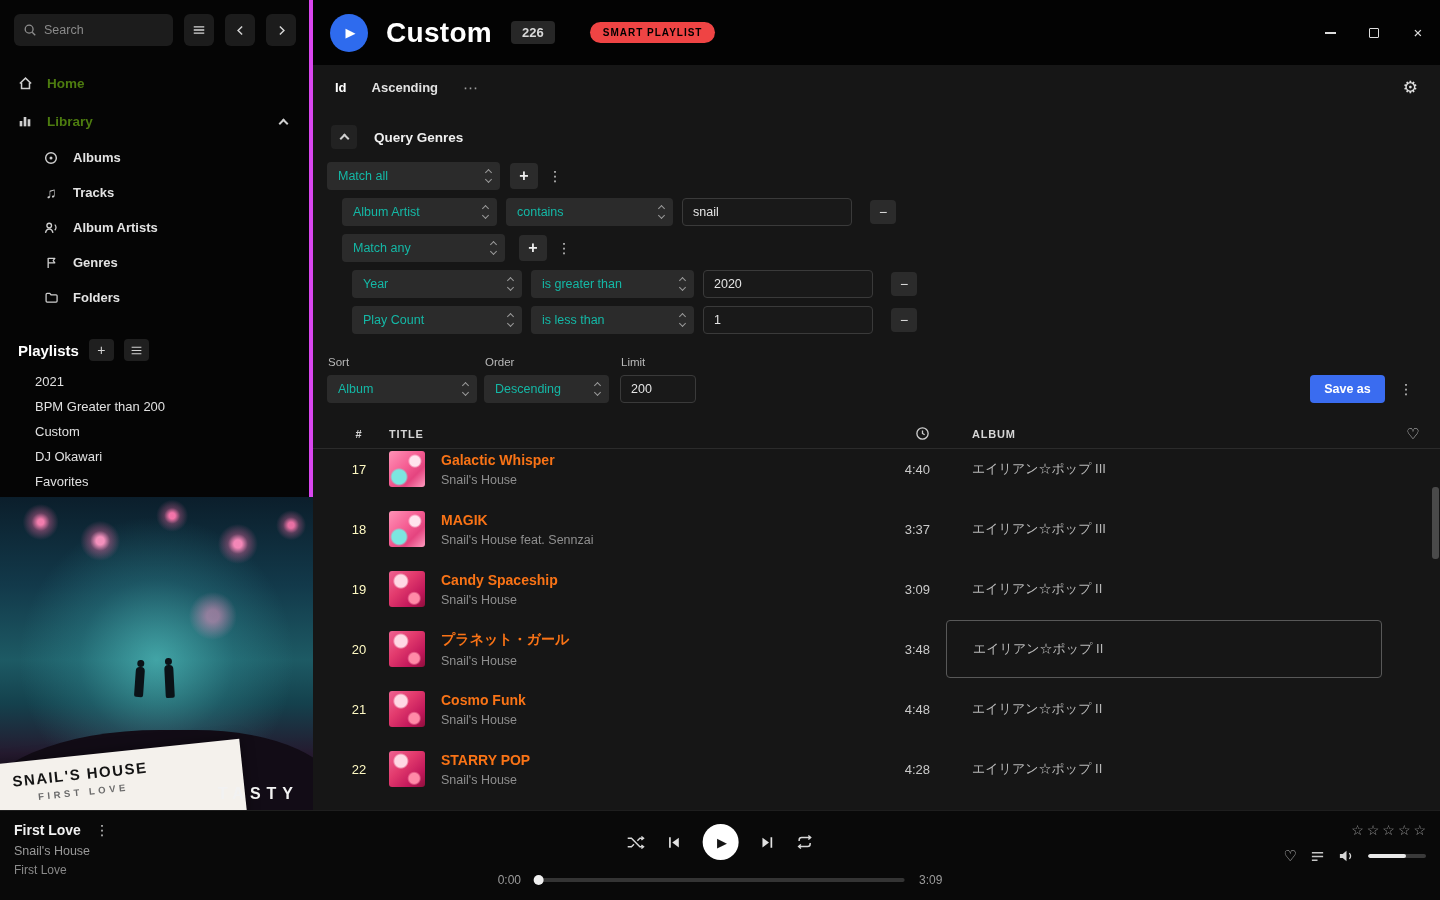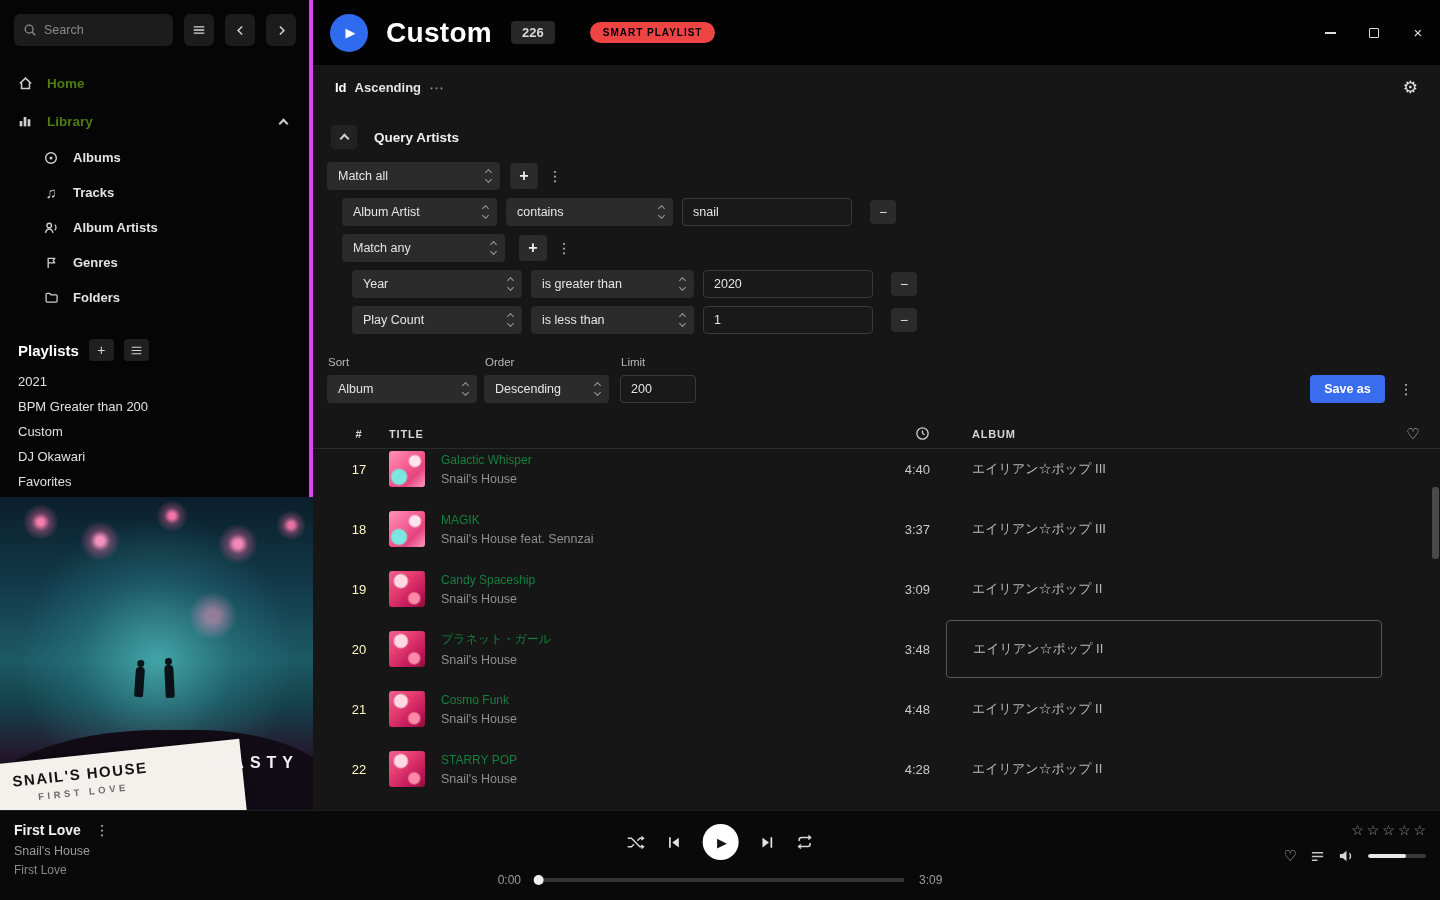--- a/index.html
+++ b/index.html
@@ -17,21 +17,21 @@
   .icon-btn { width:30px; height:32px; background:#1c1c1c; border-radius:6px; display:flex; align-items:center; justify-content:center; flex:none; }
   .nav { margin-top:8px; }
   .nav-item { height:38px; display:flex; align-items:center; gap:13px; padding:0 16px; font-size:13.5px; font-weight:700; color:#4d7c0f; }
   .nav-sub { height:35px; display:flex; align-items:center; gap:13px; padding:0 16px 0 42px; font-size:13px; font-weight:700; color:#e3e3e3;text-align:center; }
   .nav-ic { width:18px; display:flex; justify-content:center; color:#cfcfcf; font-size:15px; }
   .chev-up { width:7px; height:7px; border:solid #cfcfcf; border-width:2px 2px 0 0; transform:rotate(-45deg); margin-left:auto; margin-right:6px; margin-top:4px; }
   .pl-head { display:flex; align-items:center; margin:24px 18px 8px 18px; }
   .pl-title { font-size:15px; font-weight:800; color:#fff; }
   .pl-btn { width:25px; height:22px; background:#1f1f1f; border-radius:4px; display:flex; align-items:center; justify-content:center; color:#d5d5d5; font-size:14px; margin-left:10px; }
   .pl-btn:first-of-type { margin-left:auto; }
-  .pl-item { height:25px; display:flex; align-items:center; padding:0 18px; font-size:13px; color:#e0e0e0; }
+  .pl-item { height:25px; display:flex; align-items:center; padding:0 18px; font-size:13px; color:#e0e0e0;margin-left:17px; }
 
   
   .album-art { margin-top:auto; width:313px; height:313px; position:relative; overflow:hidden;
     background:
       radial-gradient(circle at 13% 8%,  rgba(255,130,180,.95) 0 3px, rgba(255,110,170,.35) 9px, transparent 18px),
       radial-gradient(circle at 32% 14%, rgba(255,150,195,.95) 0 4px, rgba(255,110,170,.35) 10px, transparent 20px),
       radial-gradient(circle at 55% 6%,  rgba(255,120,175,.95) 0 3px, rgba(255,110,170,.3) 8px, transparent 16px),
       radial-gradient(circle at 76% 15%, rgba(255,140,190,.95) 0 4px, rgba(255,110,170,.35) 10px, transparent 20px),
       radial-gradient(circle at 93% 9%,  rgba(255,120,175,.9) 0 3px, rgba(255,110,170,.3) 8px, transparent 15px),
       radial-gradient(circle at 68% 38%, rgba(255,150,200,.5) 0 6px, transparent 24px),
@@ -39,48 +39,48 @@
       linear-gradient(180deg,#0b1e2b 0%, #12394a 28%, #1d5a64 52%, #14414d 66%, #251a2f 82%, #0f0a13 100%);
   }
   .fig { position:absolute; width:9px; height:30px; background:#0b1217; border-radius:4px 4px 2px 2px; }
   .fig::before { content:""; position:absolute; top:-7px; left:1px; width:7px; height:7px; border-radius:50%; background:#0b1217; }
   .fig1 { left:135px; top:170px; transform:rotate(4deg); }
   .fig2 { left:165px; top:168px; height:33px; transform:rotate(-3deg); }
   .art-rock { position:absolute; left:-20px; bottom:-30px; width:360px; height:110px; background:#120c16; border-radius:50% 40% 0 0/70% 60% 0 0; }
   .art-banner { position:absolute; left:-14px; bottom:-20px; width:258px; height:78px; background:#f4f1ec; transform:rotate(-6deg); padding:10px 0 0 28px; box-shadow:0 0 14px rgba(0,0,0,.4); }
   .banner-artist { color:#141414; font-size:15px; font-weight:800; letter-spacing:1.5px; }
   .banner-title { color:#6b6b6b; font-size:9.5px; font-weight:700; letter-spacing:3.5px; margin-top:4px; margin-left:24px; }
-  .art-brand { position:absolute; right:14px; bottom:38px; color:#f2f2f2; font-size:16px; font-weight:700; letter-spacing:6px; }
+  .art-brand { position:absolute; right:14px; bottom:7px; color:#f2f2f2; font-size:16px; font-weight:700; letter-spacing:6px; }
 
   
   .main { flex:1; min-width:0; background:#161616; display:flex; flex-direction:column; position:relative; }
   .topbar { height:65px; background:#030303; display:flex; align-items:center; padding-left:17px; flex:none; }
   .play-big { width:38px; height:38px; border-radius:50%; background:#2e6bee; display:flex; align-items:center; justify-content:center; color:#fff; font-size:13px; padding-left:3px; flex:none; }
   .page-title { font-size:28px; font-weight:800; color:#fff; margin-left:18px; letter-spacing:.3px; }
   .count-badge { margin-left:19px; background:#272727; color:#d9d9d9; font-size:13px; font-weight:700; border-radius:4px; padding:4px 11px; }
   .smart-badge { margin-left:35px; background:#ef4444; color:#000; font-size:10px; font-weight:800; letter-spacing:1px; border-radius:11px; padding:5px 13px; }
   .win-controls { margin-left:auto; display:flex; height:65px; }
   .win-btn { width:44px; height:65px; display:flex; align-items:center; justify-content:center; color:#e0e0e0; font-size:15px; }
   .ic-min { width:11px; height:2px; background:#dcdcdc; display:block; }
   .ic-max { width:10px; height:10px; border:1.5px solid #dcdcdc; display:block; border-radius:1px; }
 
-  .subbar { height:45px; display:flex; align-items:center; padding:16px 22px; gap:8px; flex:none; }
+  .subbar { height:45px; display:flex; align-items:center; padding:16px 22px; gap:25px; flex:none; }
   .sub-id { font-size:13px; font-weight:800; color:#fff; }
   .sub-asc { font-size:13px; font-weight:700; color:#e2e2e2; }
   .sub-more { color:#9d9d9d; font-size:15px; letter-spacing:1px; }
   .gear { margin-left:auto; font-size:17px; color:#e0e0e0; }
 
   .qe { padding:0 26px 0 14px; flex:none; }
   .qe-head { display:flex; align-items:center; margin:15px 0 13px 4px; gap:17px; }
   .sq-btn { width:26px; height:24px; background:#222; border-radius:4px; display:flex; align-items:center; justify-content:center; }
   .sq-btn .chev-up { margin:3px 0 0 0; border-color:#cfcfcf; }
   .qe-title { font-size:13.5px; font-weight:700; color:#f0f0f0; }
   .qrow { display:flex; align-items:center; margin-bottom:8px; gap:9px; }
   .ind1 { padding-left:15px; } .ind2 { padding-left:25px; }
-  .select { height:28px; background:#2b2b2b; border-radius:4px; display:flex; align-items:center; justify-content:space-between; padding:0 9px 0 11px; font-size:12.5px; color:#e5e5e5;gap:8px; }
+  .select { height:28px; background:#2b2b2b; border-radius:4px; display:flex; align-items:center; justify-content:space-between; padding:0 9px 0 11px; font-size:12.5px; color:#14b8a6;gap:8px; }
   .sel-caret { display:flex; flex-direction:column; margin-left:10px; }
   .sel-caret i { display:block; width:5px; height:5px; border:solid #9a9a9a; border-width:1.5px 1.5px 0 0; }
   .sel-caret .u { transform:rotate(-45deg); margin-bottom:1px; }
   .sel-caret .d { transform:rotate(135deg); margin-top:1px; }
   .qinput { height:28px; width:170px; background:#191919; border:1px solid #3a3a3a; border-radius:4px; color:#e4e4e4; font-size:12.5px; padding:0 10px; outline:none; font-family:"Liberation Sans",sans-serif; }
   .minus-btn { width:26px; height:24px; background:#2b2b2b; border-radius:4px; display:flex; align-items:center; justify-content:center; color:#dedede; font-size:14px; margin-left:9px; }
   .plus-btn { width:28px; height:26px; background:#2b2b2b; border-radius:4px; display:flex; align-items:center; justify-content:center; color:#eee; font-size:16px; font-weight:700; }
   .kebab { color:#cfcfcf; font-size:14px; width:16px; text-align:center; }
   .w173{width:173px;} .w163{width:163px;} .w155{width:155px;} .w167{width:167px;} .w170{width:170px;} .w150{width:150px;} .w125{width:125px;} .w76{width:76px;}
 
@@ -107,21 +107,21 @@
   .thumb { width:36px; height:36px; border-radius:3px; }
   .art-a { background:
       radial-gradient(circle at 72% 28%, #ffe4ee 0 5px, transparent 7px),
       radial-gradient(circle at 28% 72%, #7ce6e0 0 7px, transparent 9px),
       linear-gradient(135deg,#ff93b7 0%,#f55e93 45%,#e4447f 70%,#ff9cc0 100%); }
   .art-b { background:
       radial-gradient(circle at 33% 28%, #ffd9e4 0 6px, transparent 8px),
       radial-gradient(circle at 70% 76%, #ff8aa8 0 5px, transparent 7px),
       linear-gradient(135deg,#f06292 0%,#e23a6d 40%,#c2185b 75%,#8e0f3c 100%); }
   .cell-title { overflow:hidden; white-space:nowrap; }
-  .t-name { font-size:12px; font-weight:400; color:#15803d; }
+  .t-name { font-size:14px; font-weight:700; color:#f97316; }
   .t-artist { font-size:12.5px; color:#8f8f8f; margin-top:5px; }
   .cell-dur { text-align:right; font-size:13px; color:#cacaca; }
   .cell-album { align-self:stretch; display:flex; align-items:center; padding-left:26px; font-size:13px; color:#bababa; }
   .row-selected .cell-album { border:1px solid #585858; border-radius:4px; margin:1px 0; }
   .scroll-thumb { position:absolute; right:1px; top:487px; width:7px; height:72px; background:#4a4a4a; border-radius:3px; }
 
   
   .player { height:90px; background:#090909; border-top:1px solid #1e1e1e; position:relative; flex:none; }
   .np { position:absolute; left:14px; top:11px; }
   .np-title-row { display:flex; align-items:center; gap:14px; }
@@ -298,21 +298,21 @@
         <span class="sub-asc">Ascending</span>
         <span class="sub-more">⋯</span>
         <span class="gear">⚙</span>
       </div>
 
       <section class="qe">
         <div class="qe-head">
           <span class="sq-btn">
               <i class="chev-up"></i>
             </span>
-          <span class="qe-title">Query Artists</span>
+          <span class="qe-title">Query Genres</span>
         </div>
 
         <div class="qrow">
           <div class="select w173">
             <span>Match all</span>
             <span class="sel-caret">
                 <i class="u"></i>
                 <i class="d"></i>
               </span>
           </div>

